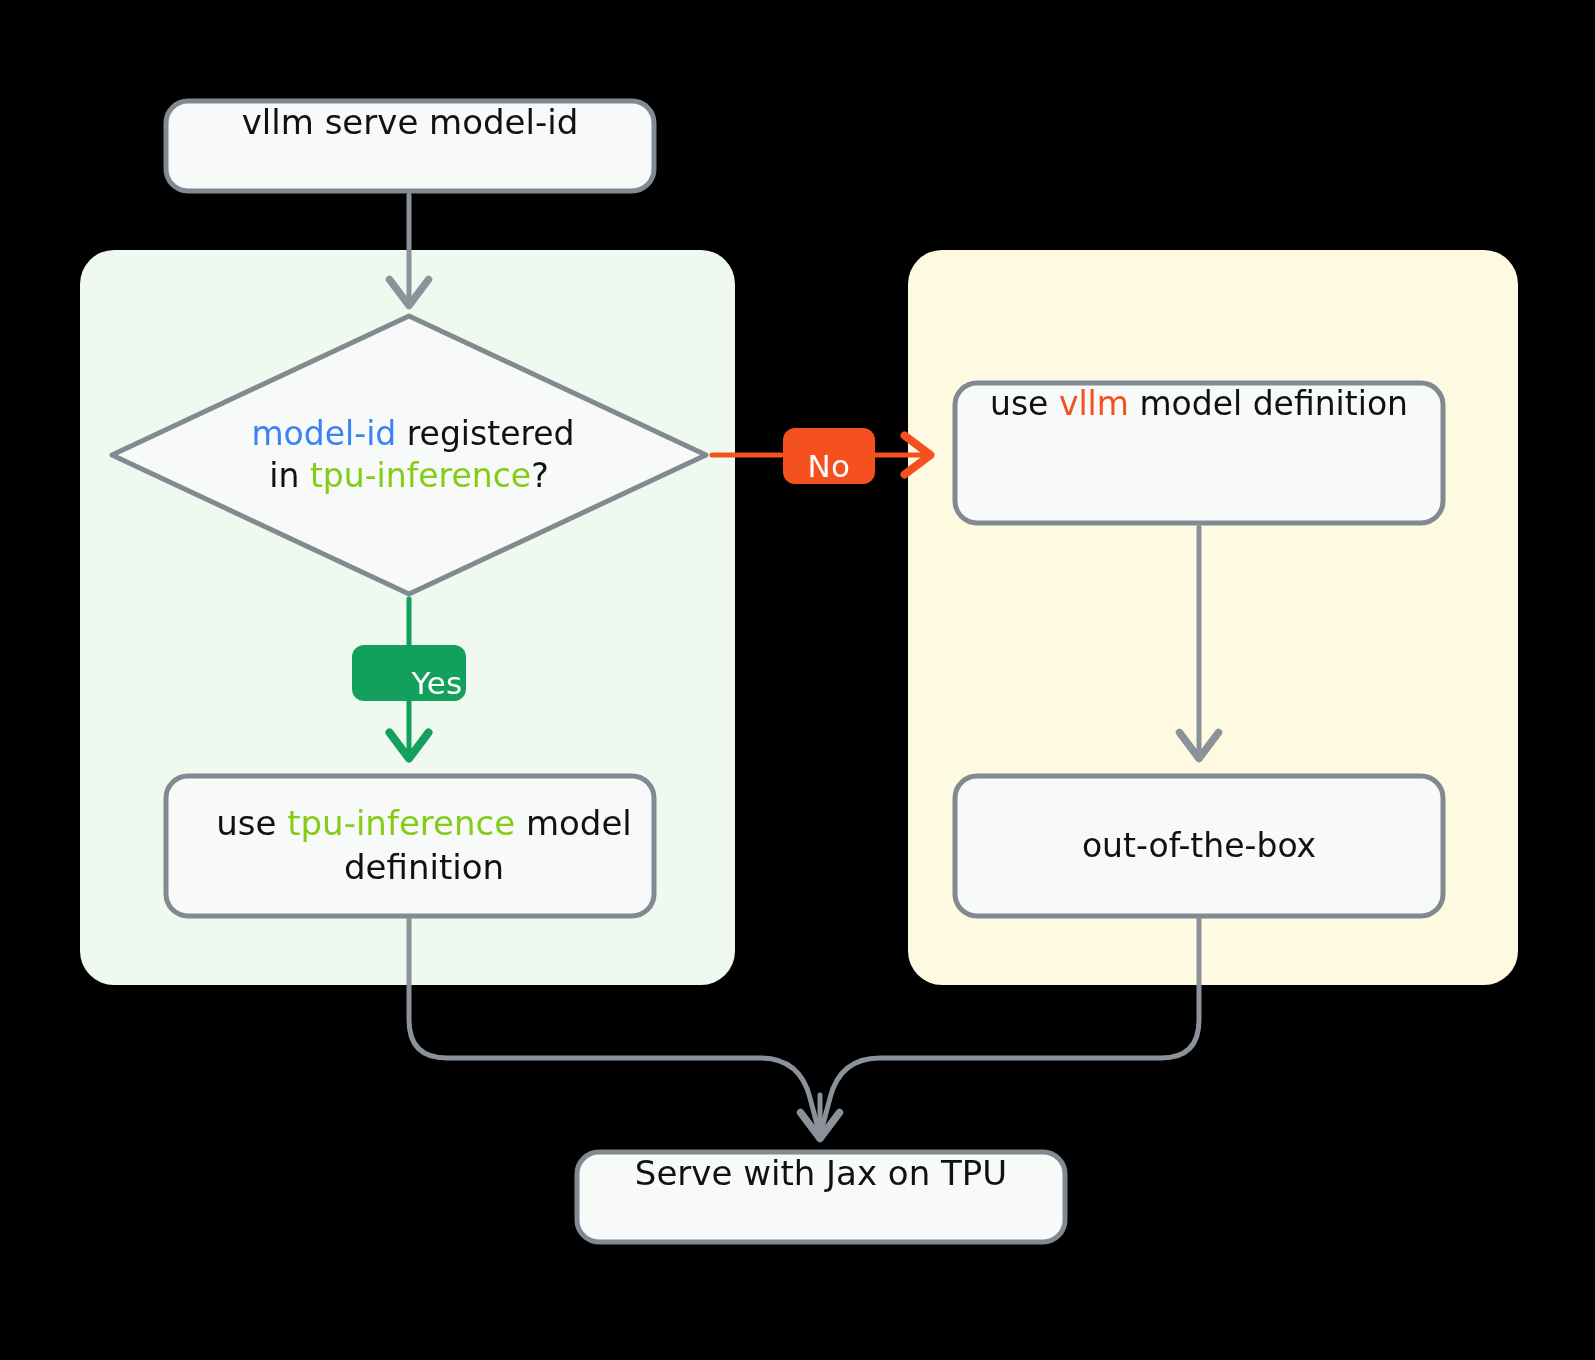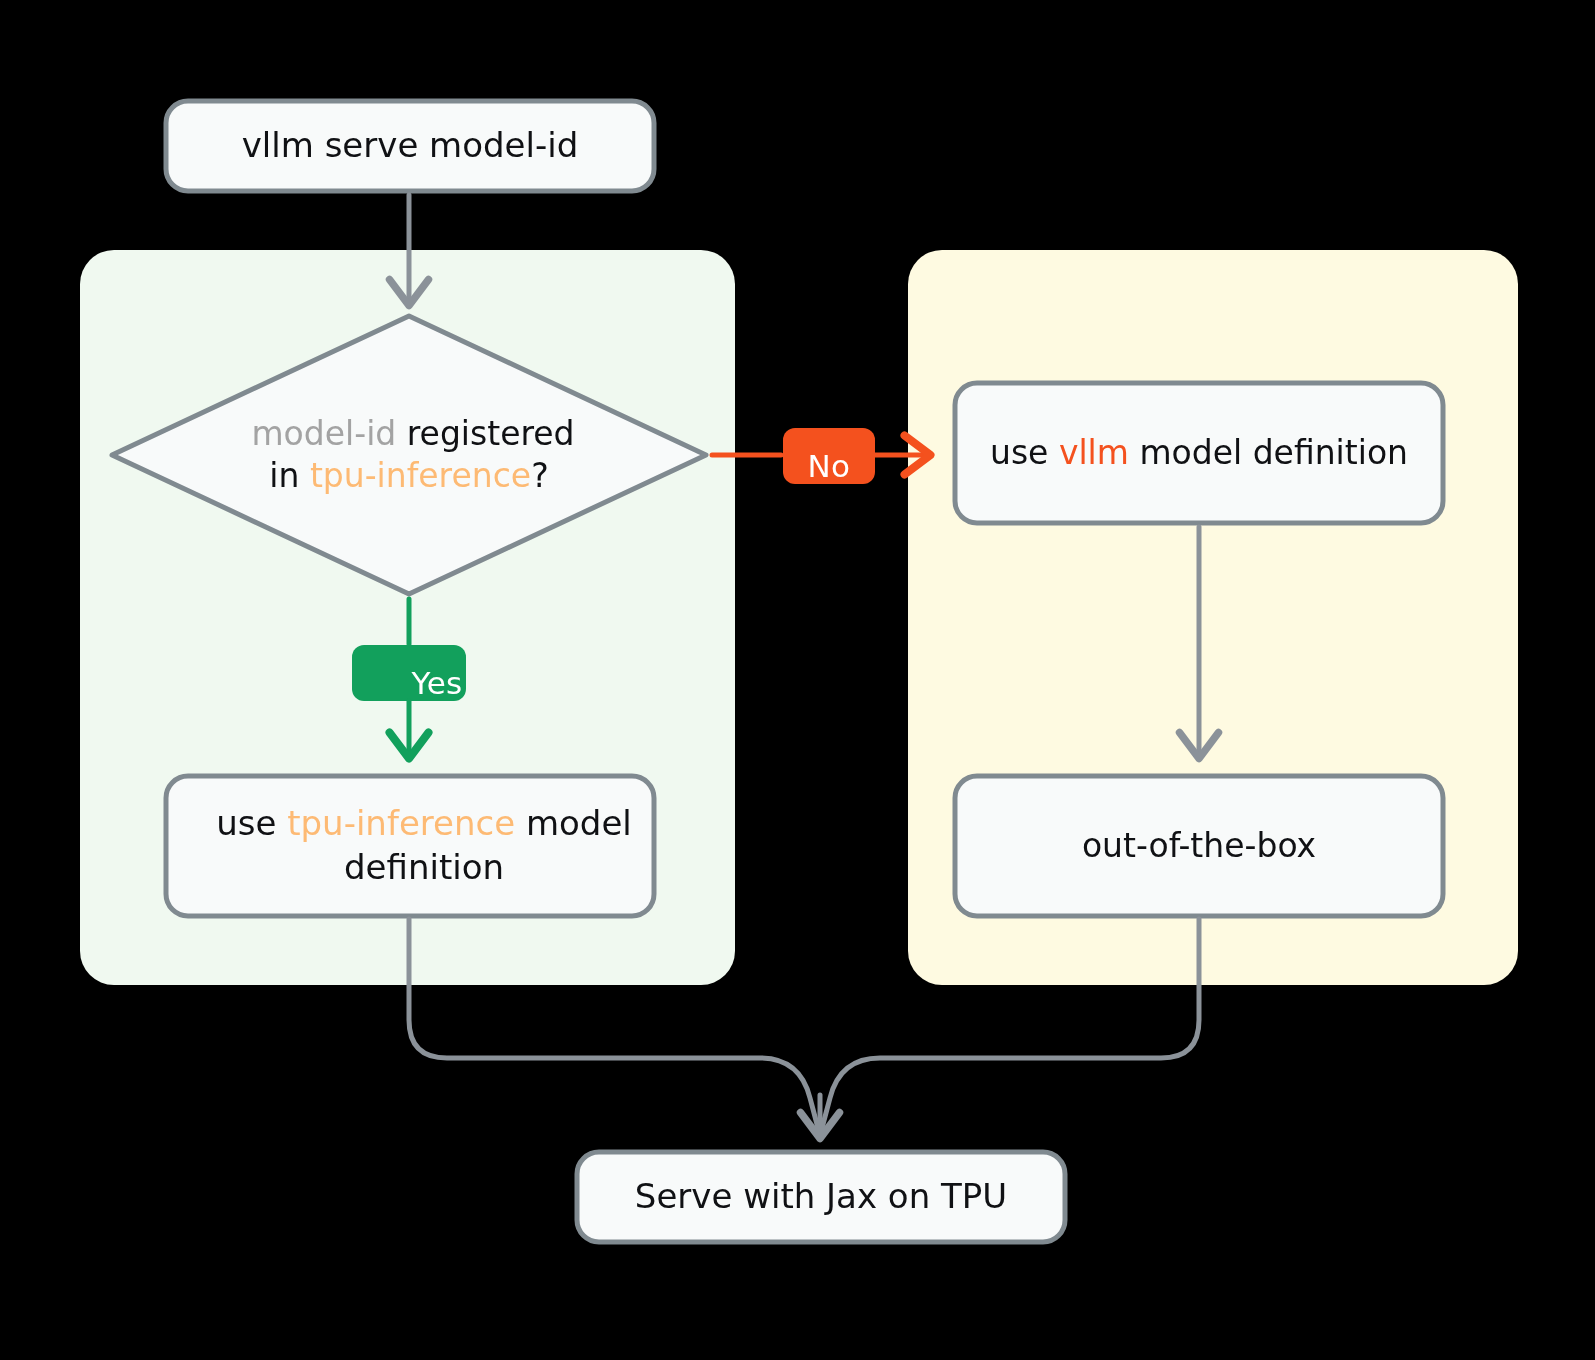--- a/index.html
+++ b/index.html
@@ -22,29 +22,28 @@
   svg.layer {
     position: absolute;
     left: 0;
     top: 0;
     width: 1595px;
     height: 1360px;
   }
   .node-text {
     position: absolute;
     display: flex;
-    align-items: center;
     justify-content: center;
     text-align: center;
     pointer-events: none;
     line-height: 1.28;
     color: #101114;
   }
-  .t-accent-blue  { color: #a3a3a3; margin-left: 8px; }
-  .t-accent-green { color: #fdba74; }
+  .t-accent-blue  { color: #3b82f6; margin-left: 8px; }
+  .t-accent-green { color: #84cc16; }
   .t-accent-orange{ color: #f4511e; }
   .badge-text {
     position: absolute;
     display: flex;
     align-items: flex-end;
     justify-content: center;
     color: #ffffff;
     font-size: 31px;
     font-weight: 400;
     letter-spacing: 0.3px;

